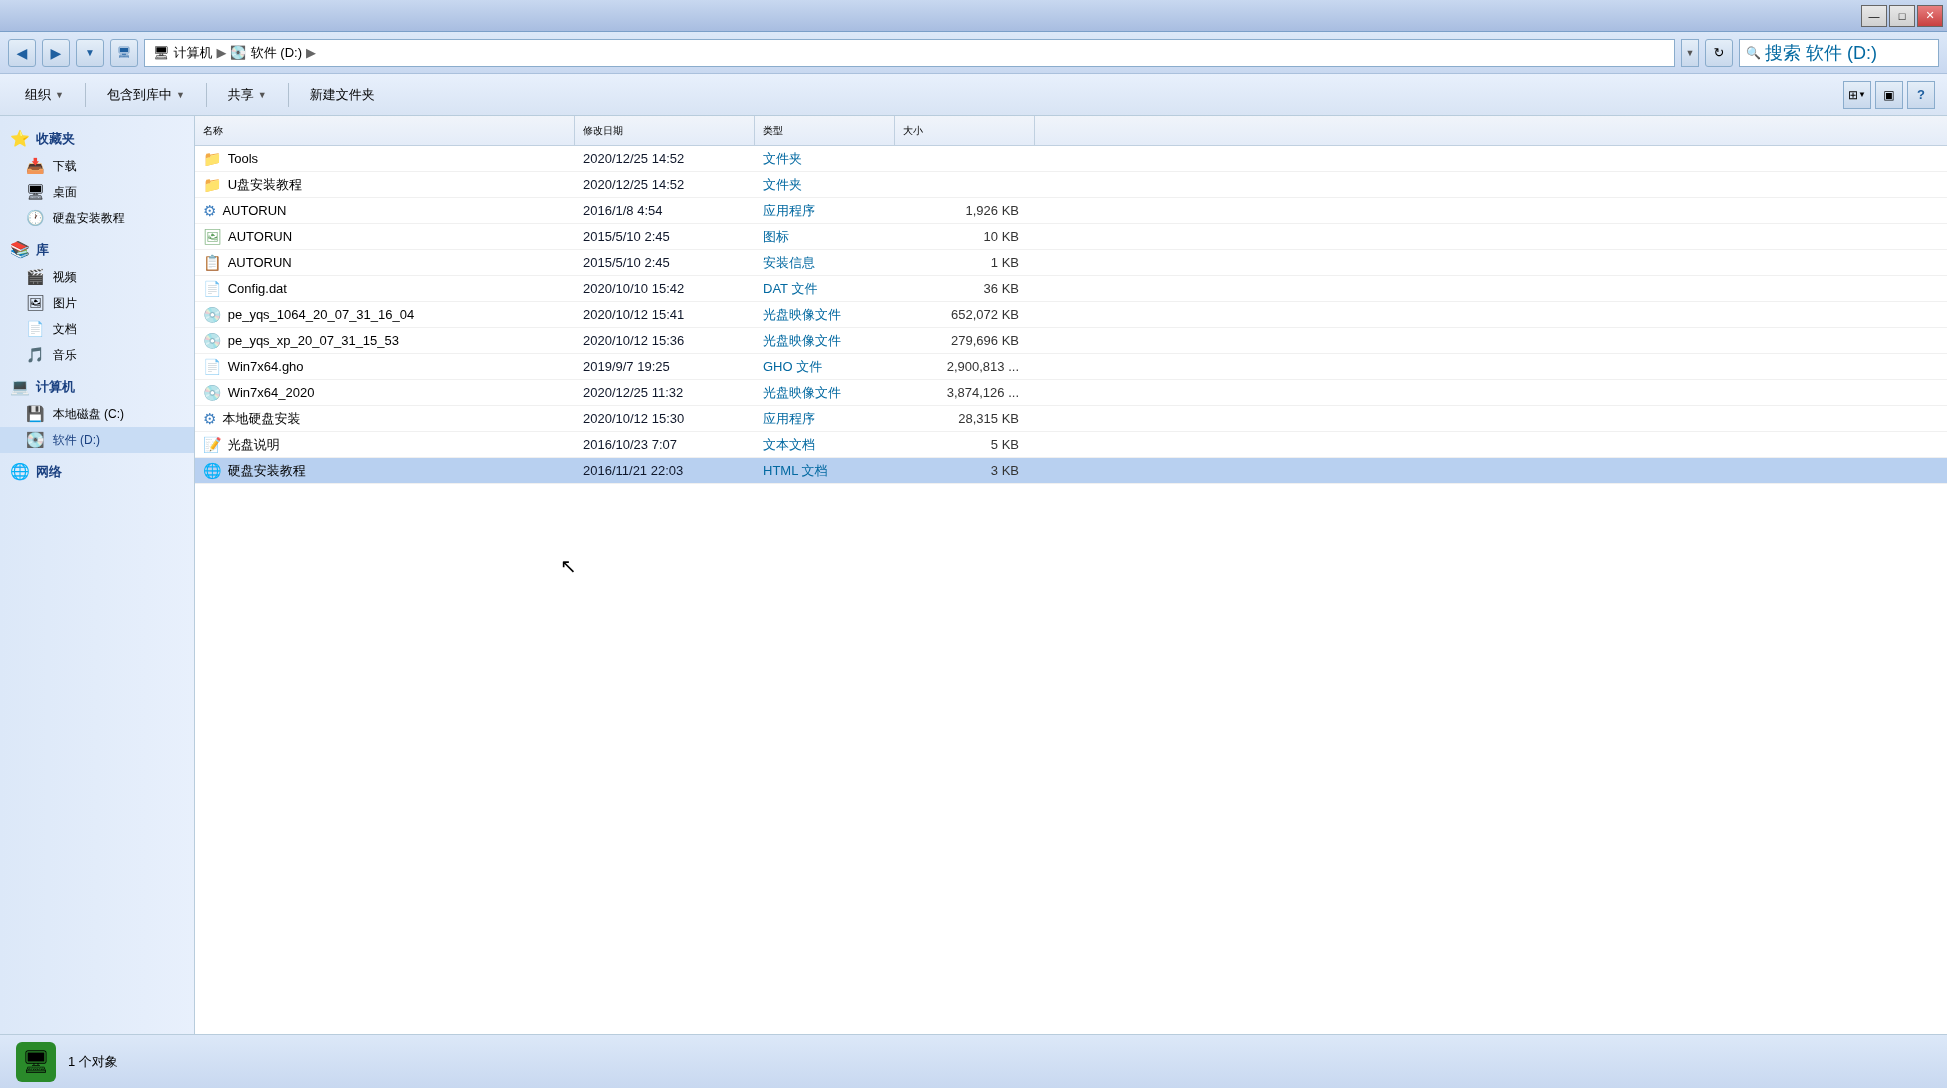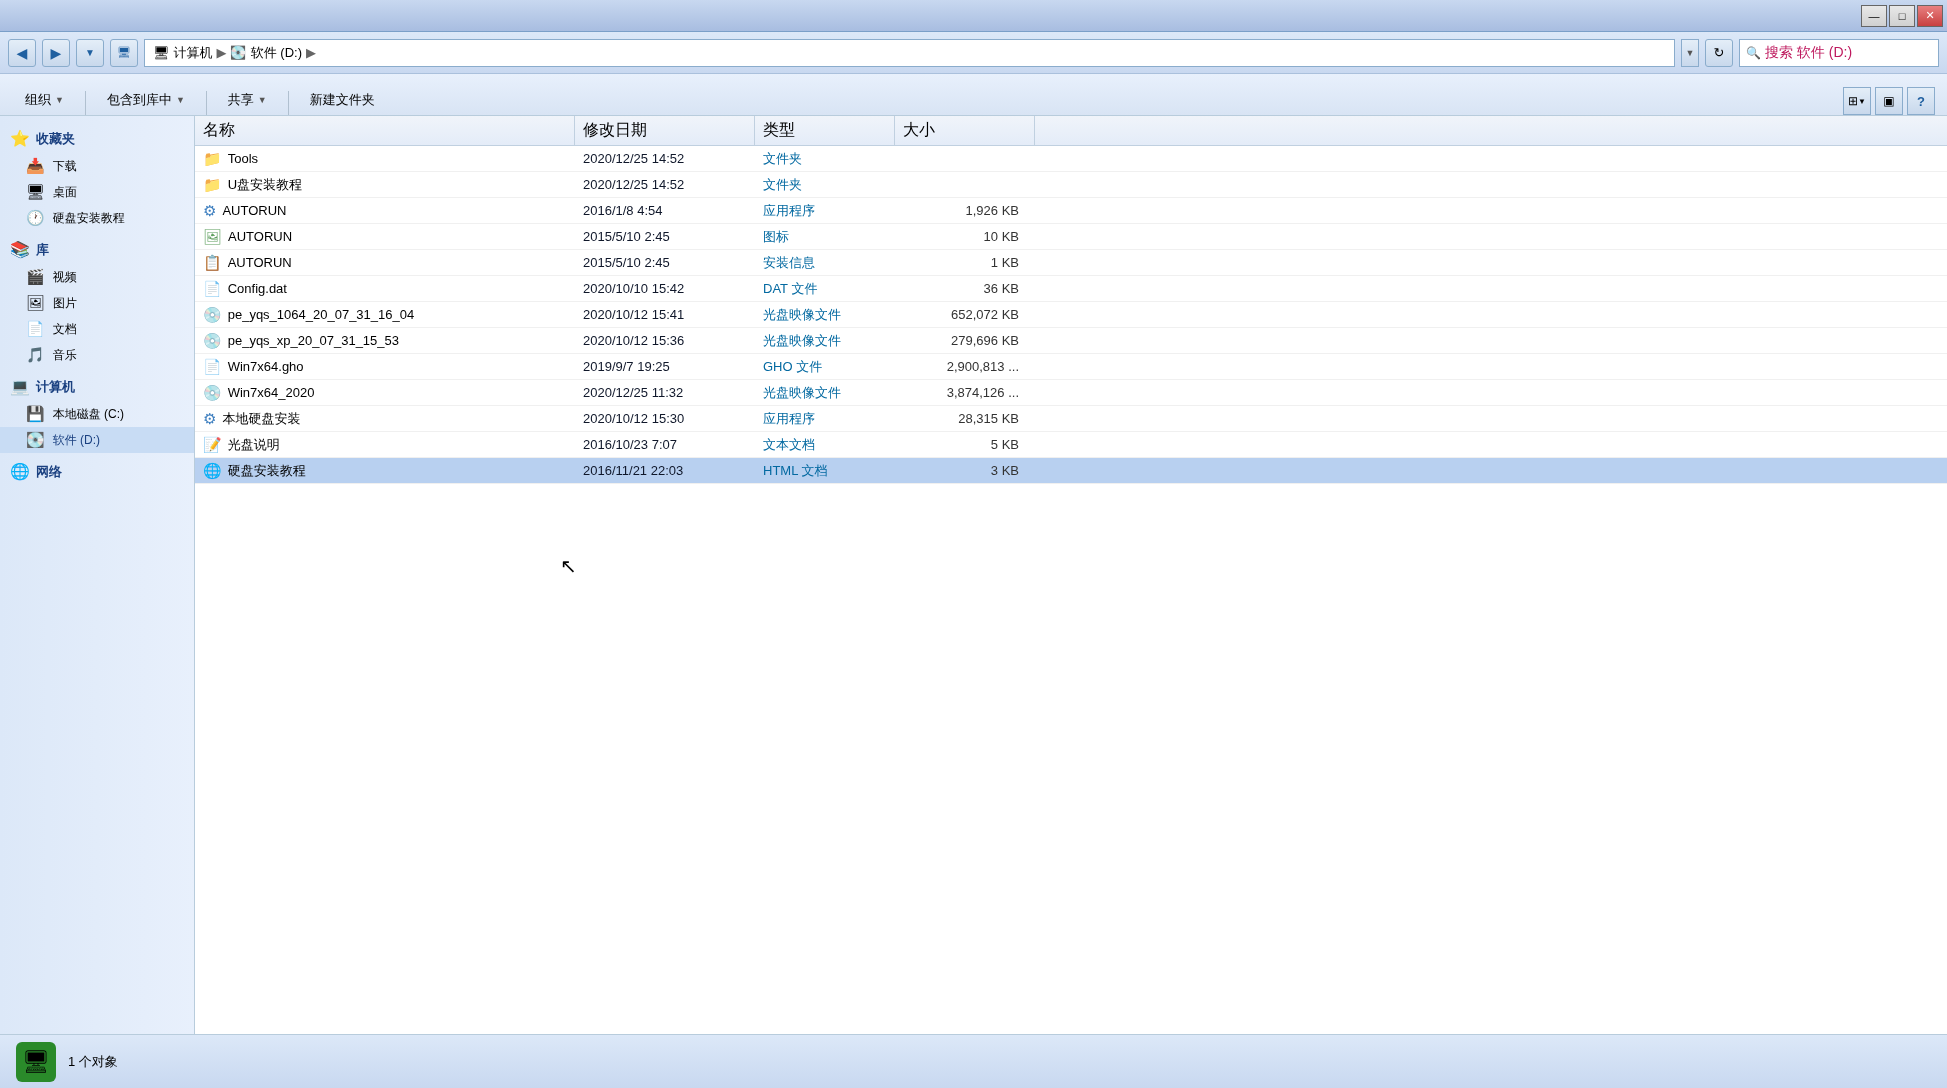--- a/index.html
+++ b/index.html
@@ -113,21 +113,21 @@
       justify-content: center;
       font-size: 9px;
       color: #555;
     }
 
     
     .toolbar {
       background: linear-gradient(to bottom, #e8f0fc 0%, #d8e4f4 100%);
       height: 42px;
       display: flex;
-      align-items: flex-end;
+      align-items: center;
       padding: 0 12px;
       gap: 4px;
       border-bottom: 1px solid #b8ccdc;
     }
     .toolbar-btn {
       height: 30px;
       padding: 0 12px;
       border: 1px solid transparent;
       background: transparent;
       cursor: pointer;
@@ -224,21 +224,21 @@
       display: flex;
       background: linear-gradient(to bottom, #f0f4fa, #e4ecf8);
       border-bottom: 1px solid #c0d0e0;
       height: 30px;
       align-items: center;
       position: sticky;
       top: 0;
     }
     .col-header {
       padding: 8px 8px;
-      font-size: 16px;
+      font-size: 10px;
       color: #000;
       cursor: pointer;
       border-right: 1px solid #c0d0e0;
       height: 100%;
       display: flex;
       align-items: center;
     }
     .col-name { width: 380px; }
     .col-date { width: 180px; }
     .col-type { width: 140px; }
@@ -311,21 +311,21 @@
     <span>计算机</span>
     <span class="breadcrumb-sep">▶</span>
     <span>💽</span>
     <span>软件 (D:)</span>
     <span class="breadcrumb-sep">▶</span>
   </div>
   <div class="addr-dropdown">▼</div>
   <div class="refresh-btn">↻</div>
   <div class="search-box">
     <span>🔍</span>
-    <span style="color:#be185d;font-size:14px">搜索 软件 (D:)</span>
+    <span style="color:#0369a1;font-size:18px">搜索 软件 (D:)</span>
   </div>
 </div>
 
 <div class="toolbar">
   <div class="toolbar-btn">
     <span>组织</span>
     <span class="dropdown-arrow">▼</span>
   </div>
   <div class="toolbar-separator"></div>
   <div class="toolbar-btn">

